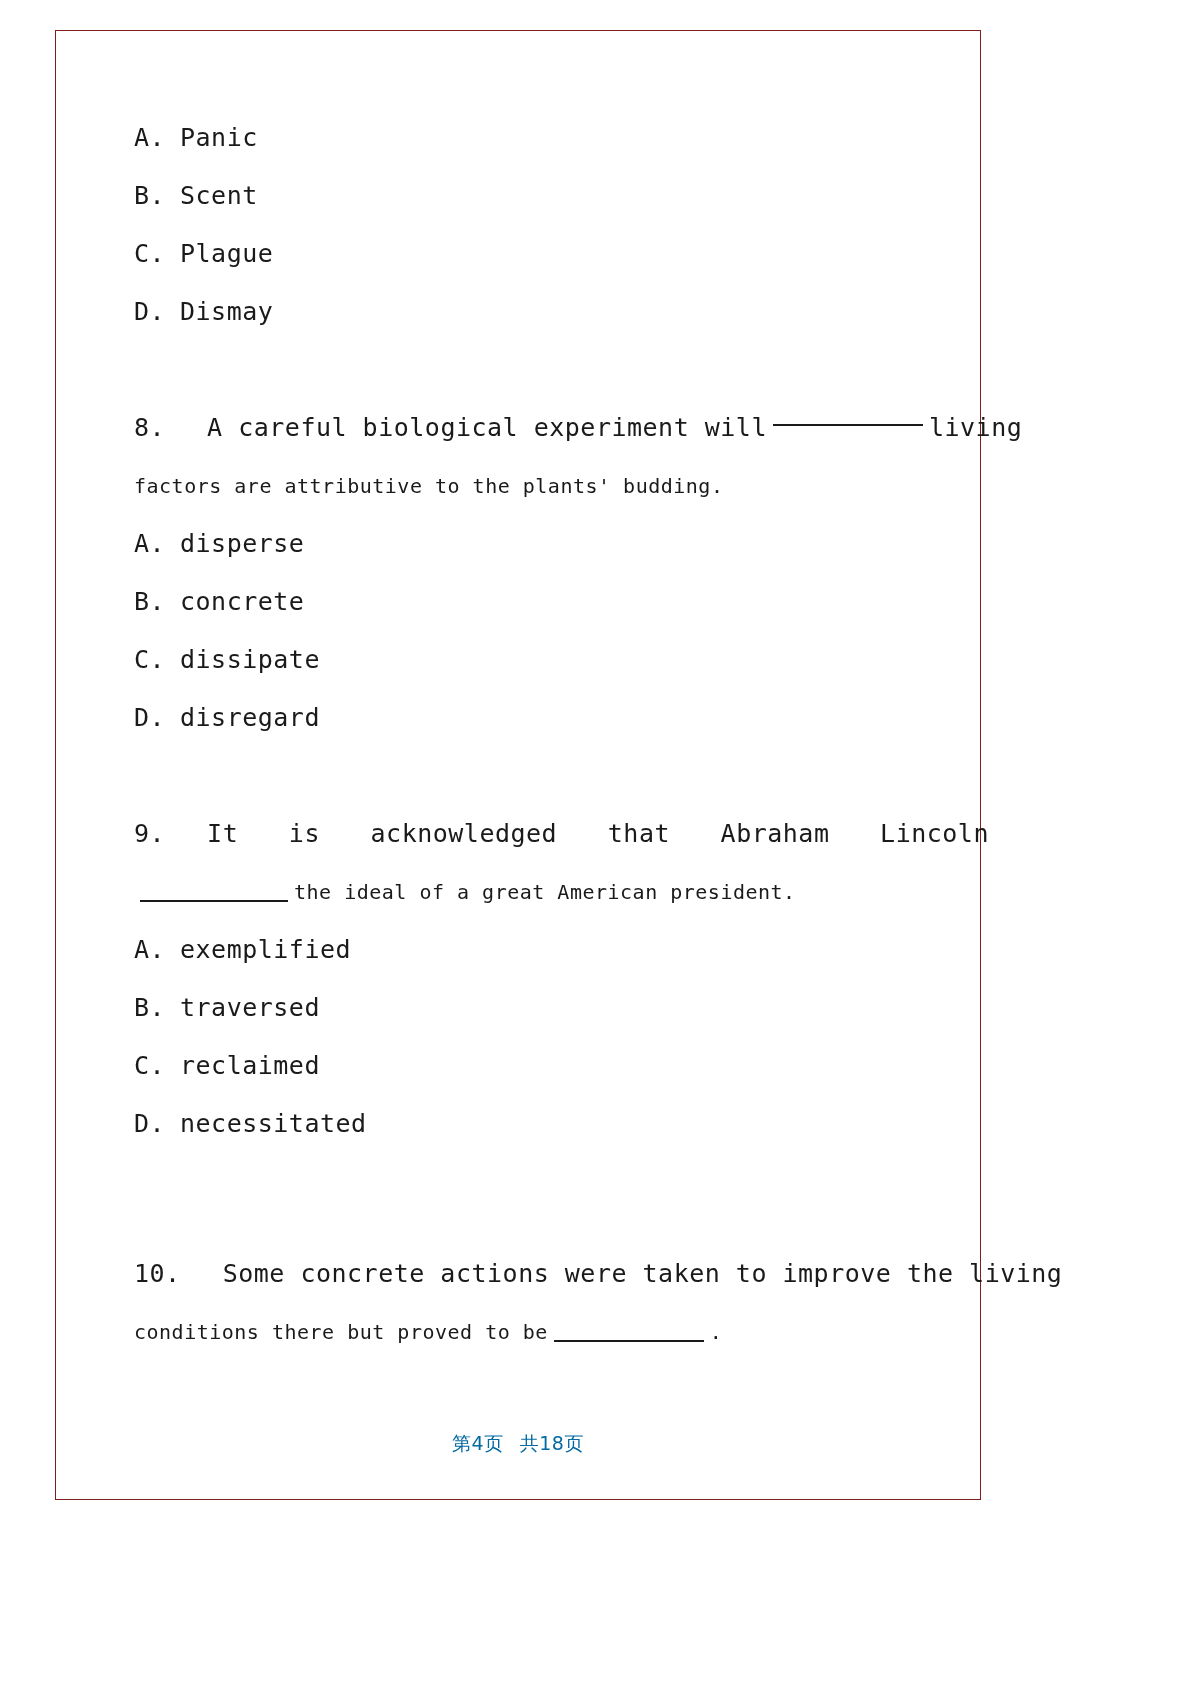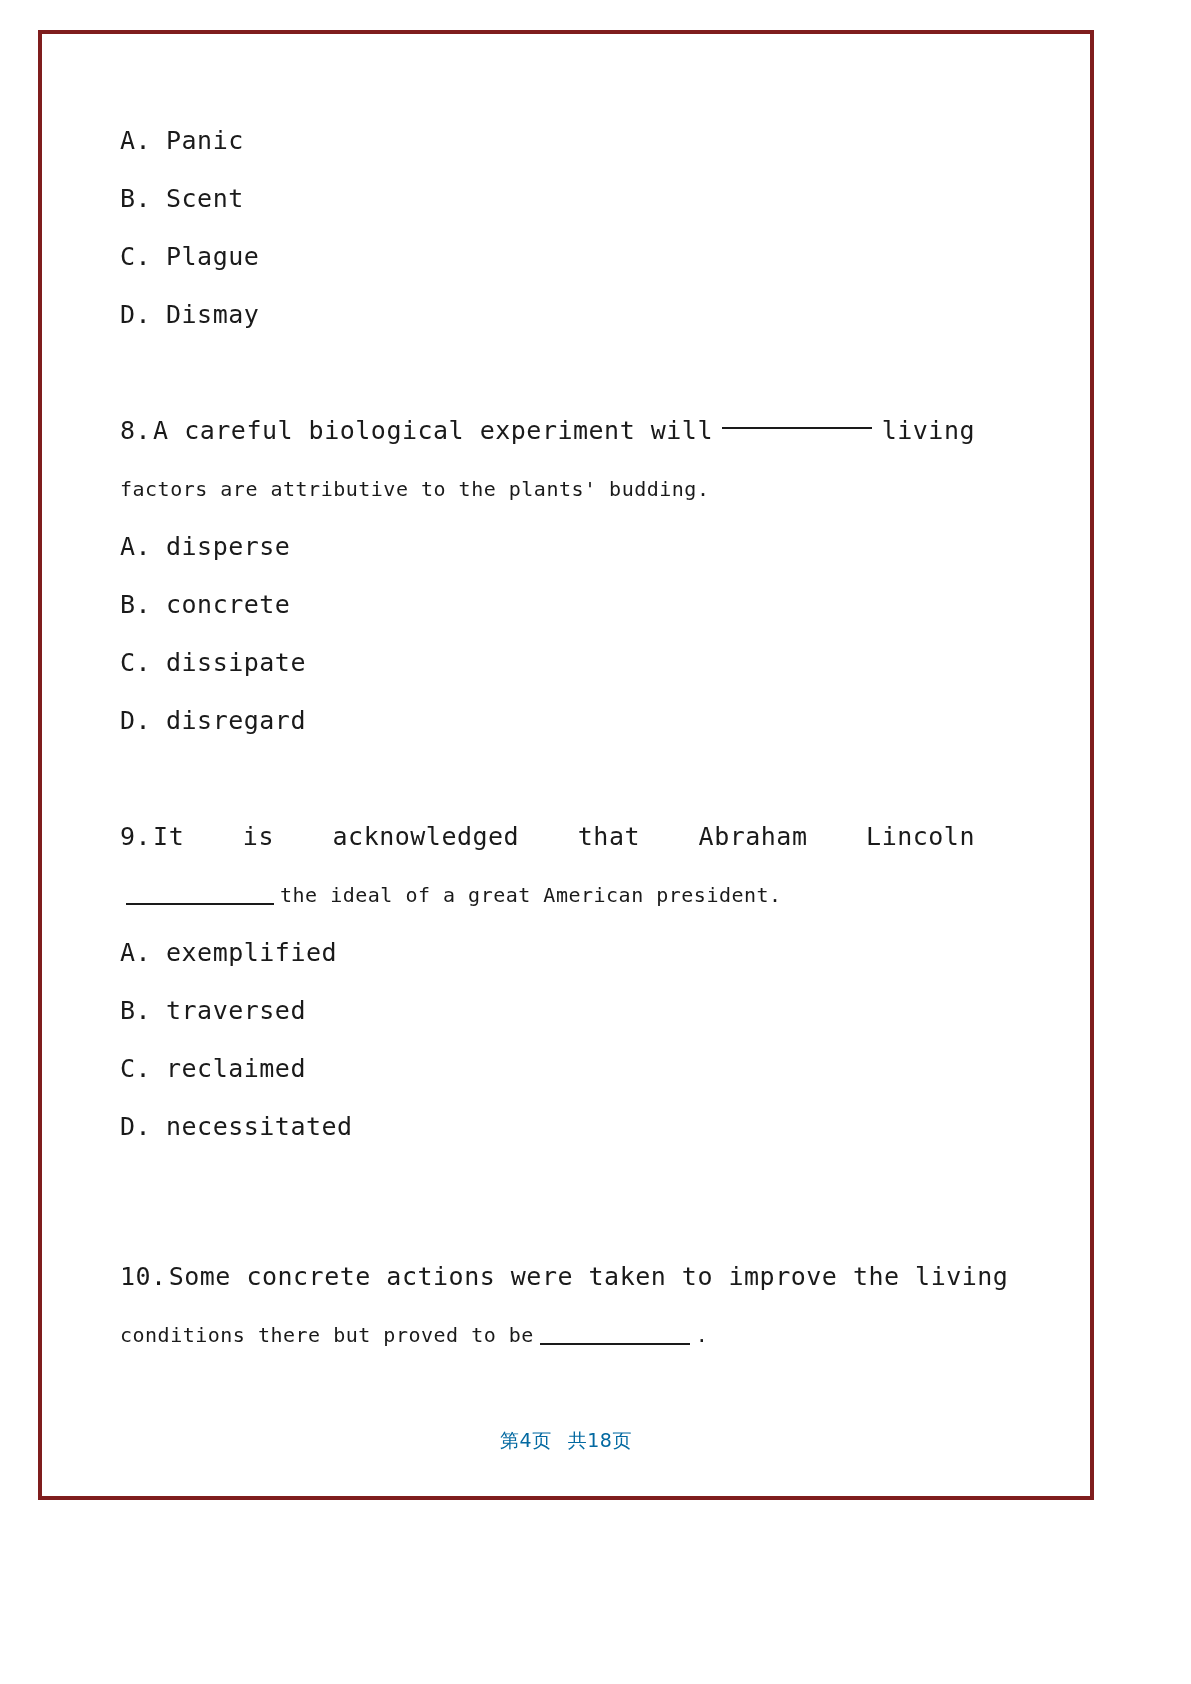--- a/index.html
+++ b/index.html
@@ -10,25 +10,25 @@
   body {
     width: 1191px;
     height: 1684px;
     font-family: "DejaVu Sans Mono", monospace;
     color: #1a1a1a;
     position: relative;
     overflow: hidden;
   }
   .page {
     position: absolute;
-    left: 38px;
+    left: 55px;
     top: 30px;
-    width: 1056px;
+    width: 926px;
     height: 1470px;
-    border: 4px solid #7f1d1d;
+    border: 1px solid #7f1d1d;
     box-sizing: border-box;
     background: #ffffff;
   }
   .content {
     position: absolute;
     left: 78px;
     top: 78px;
     width: 855px;
   }
   .q-block {
@@ -41,20 +41,21 @@
     line-height: 58px;
     letter-spacing: 0.5px;
     white-space: nowrap;
   }
   .q-num {
     flex: 0 0 auto;
     margin-right: 2px;
   }
   .q-text {
     flex: 1 1 auto;
+    margin-left: 40px;
   }
   .q-text.justify {
     display: flex;
     justify-content: space-between;
   }
   .q-line {
     font-size: 20px;
     line-height: 58px;
     letter-spacing: 0.5px;
     white-space: nowrap;

